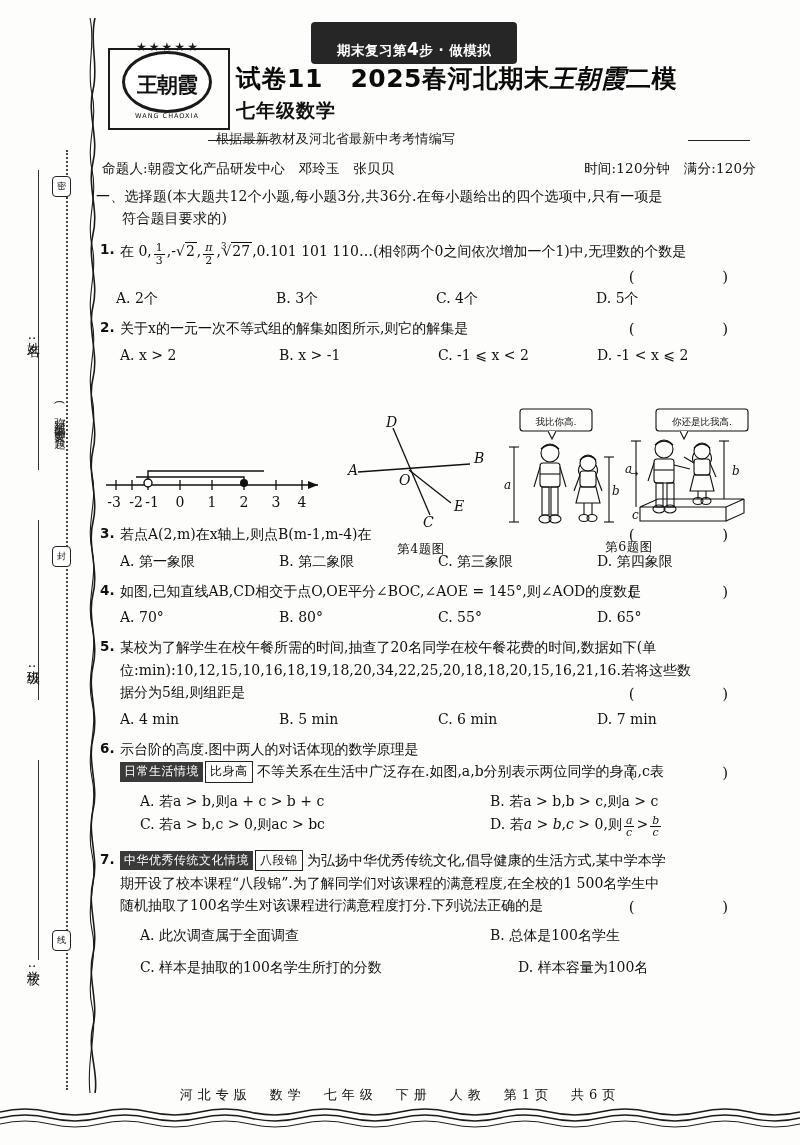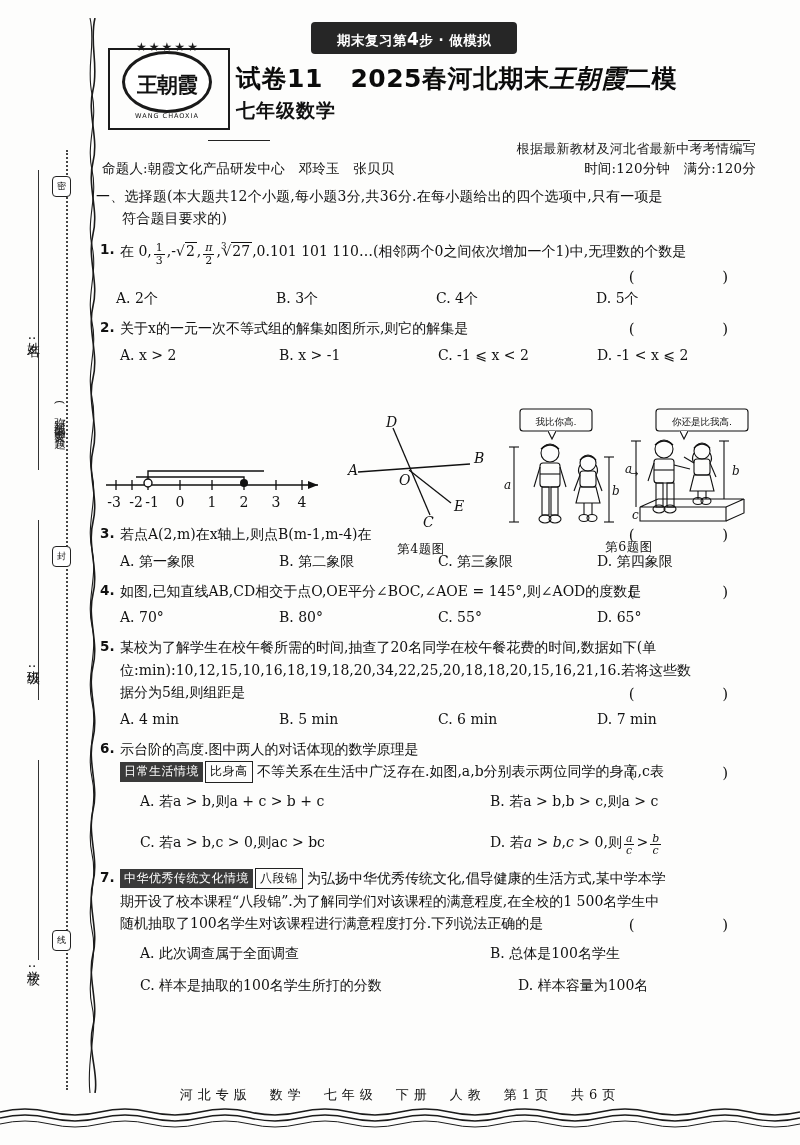--- a/index.html
+++ b/index.html
@@ -87,21 +87,21 @@
   
   #wave-left { position: absolute; left: 86px; top: 18px; }
 
   
   #header { position: absolute; left: 96px; top: 22px; width: 660px; }
 
   .banner {
     position: absolute; left: 215px; top: 0;
     background: #262626;
     color: #fff;
-    padding: 7px 26px 4px 26px;
+    padding: 17px 26px 4px 26px;
     border-radius: 4px 4px 4px 4px;
     font-family: "DejaVu Sans", "Liberation Sans", sans-serif;
     font-size: 13.5px;
     font-weight: bold;
     letter-spacing: 0.5px;
     white-space: nowrap;
   }
   .banner .big { font-size: 17px; }
 
   .logo {
@@ -148,22 +148,22 @@
     font-style: italic;
   }
   .title-sub {
     position: absolute; left: 140px; top: 76px; width: 500px;
     text-align: left;
     font-size: 19px; font-weight: bold;
     font-family: "DejaVu Sans", "Liberation Sans", sans-serif;
     letter-spacing: 1px;
   }
   .title-note {
-    position: absolute; left: 120px; top: 118px; width: 540px;
-    text-align: right;
+    position: absolute; left: 120px; top: 108px; width: 540px;
+    text-align: left;
     font-size: 13px; color: #1a1a1a;
     letter-spacing: 0.3px;
   }
   .note-rule-l, .note-rule-r {
     position: absolute; top: 118px; height: 0;
     border-top: 1.4px solid #222;
   }
   .note-rule-l { left: 112px; width: 62px; }
   .note-rule-r { left: 592px; width: 62px; }
 
@@ -393,21 +393,21 @@
       <span class="q-num">6.</span>
       <div class="q-body">
         <span class="cont">示台阶的高度.图中两人的对话体现的数学原理是</span>
         <span class="cont"><span class="tag-dark">日常生活情境</span><span class="tag-box">比身高</span> <span>不等关系在生活中广泛存在.如图,a,b分别表示两位同学的身高,c表</span></span>
       </div>
       <div class="paren" style="top:23px;">(&nbsp;&nbsp;)</div>
       <div class="opts two" style="margin-top:7px;">
         <div>A. 若a &gt; b,则a + c &gt; b + c</div>
         <div>B. 若a &gt; b,b &gt; c,则a &gt; c</div>
       </div>
-      <div class="opts two" style="margin-top:18px;">
+      <div class="opts two" style="margin-top:0;">
         <div>C. 若a &gt; b,c &gt; 0,则ac &gt; bc</div>
         <div>D. 若<span class="it">a</span> &gt; <span class="it">b</span>,<span class="it">c</span> &gt; 0,则<span class="frac"><span class="n it">a</span><span class="d it">c</span></span>&gt;<span class="frac"><span class="n it">b</span><span class="d it">c</span></span></div>
       </div>
     </div>
 
     <div class="q" style="margin-top:9px;">
       <span class="q-num">7.</span>
       <div class="q-body">
         <span class="cont"><span class="tag-dark">中华优秀传统文化情境</span><span class="tag-box">八段锦</span> <span>为弘扬中华优秀传统文化,倡导健康的生活方式,某中学本学</span></span>
         <span class="cont">期开设了校本课程“八段锦”.为了解同学们对该课程的满意程度,在全校的1 500名学生中</span>

